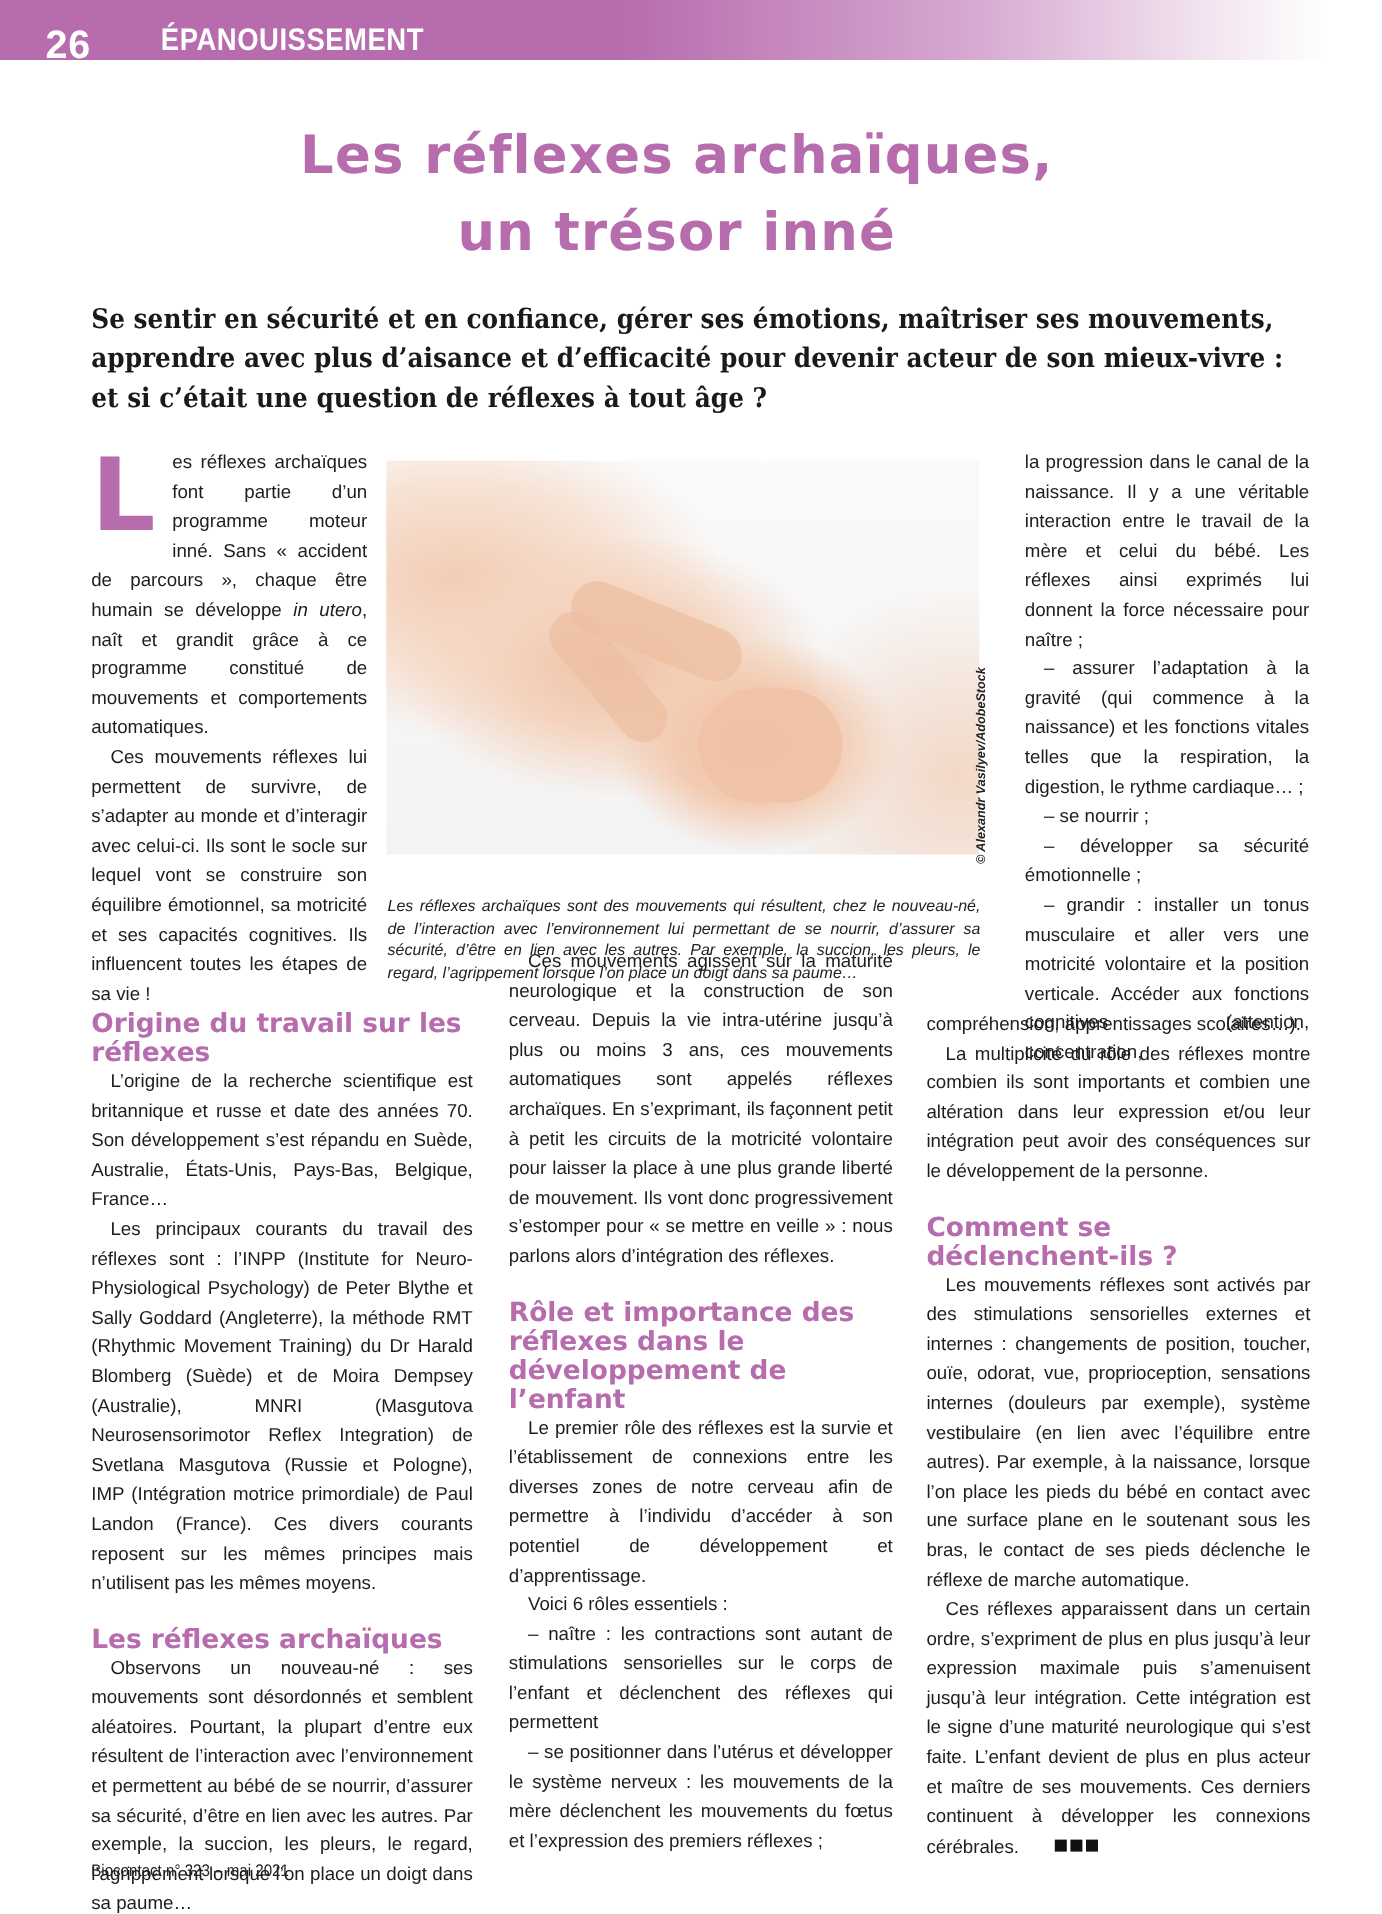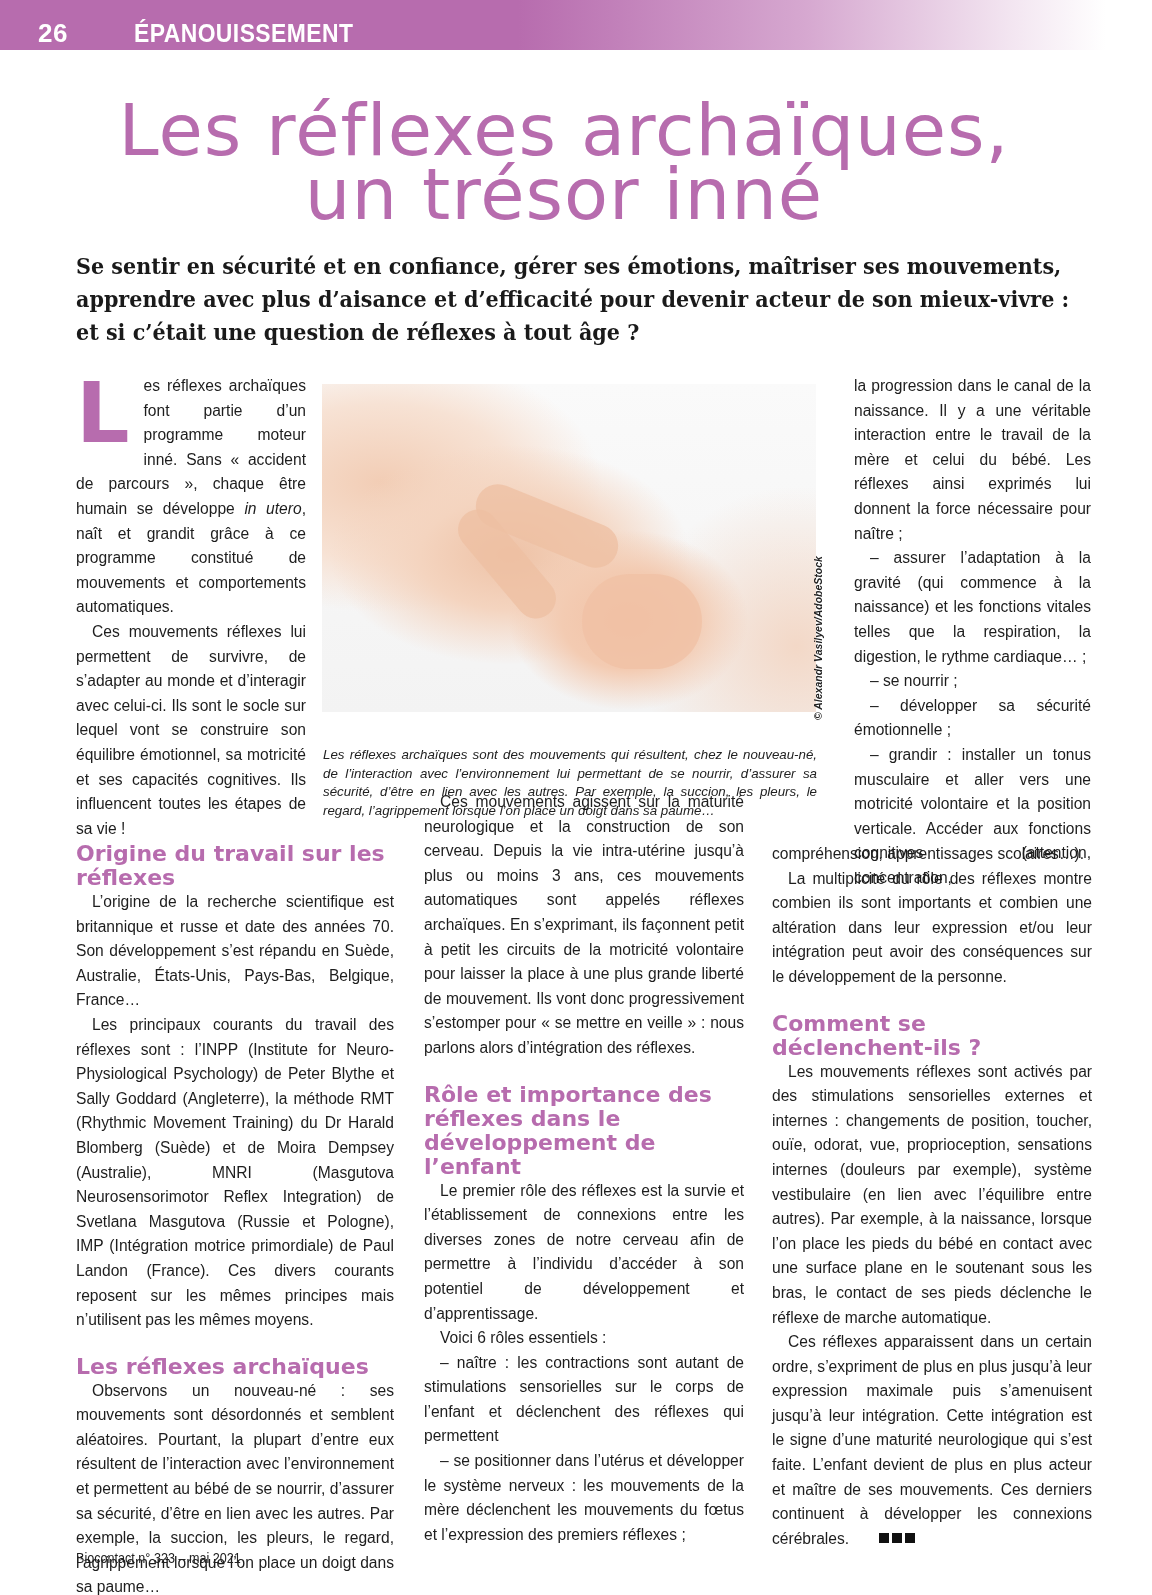--- a/index.html
+++ b/index.html
@@ -5,31 +5,31 @@
   * { margin:0; padding:0; box-sizing:border-box; }
   html, body { width:1152px; height:1595px; background:#fff; overflow:hidden; }
   body { position:relative; font-family:"Liberation Sans", sans-serif; color:#1a1a1a; }
 
   .header-band {
     position:absolute; left:0; top:0; width:1152px; height:50px;
     background:linear-gradient(90deg, #b76cae 0%, #b76cae 45%, #d6a8d0 70%, #f3e6f1 88%, #ffffff 96%);
   }
   .header-band .page-num {
     position:absolute; left:38px; top:18px; font-family:"Liberation Sans Narrow","Liberation Sans", sans-serif;
-    font-weight:bold; font-size:26px; color:#fff; letter-spacing:0.5px;
+    font-weight:bold; font-size:33px; color:#fff; letter-spacing:0.5px;
   }
   .header-band .section {
     position:absolute; left:134px; top:18px; font-weight:bold; font-size:26px; color:#fff;
     transform:scaleX(0.88); transform-origin:left; letter-spacing:0.5px;
   }
 
   .title {
     position:absolute; left:0; width:1128px; top:98px; text-align:center;
-    font-family:"DejaVu Sans", sans-serif; font-weight:normal; color:#b76cae;
-    font-size:72px; line-height:64px; letter-spacing:1px;
+    font-family:"DejaVu Sans", sans-serif; font-weight:bold; color:#b76cae;
+    font-size:44px; line-height:64px; letter-spacing:1px;
   }
   .title span { display:block; }
 
   .lead {
     position:absolute; left:76px; top:250px; width:1010px;
     font-family:"DejaVu Serif", serif; font-weight:bold; font-size:22.5px; line-height:33px; color:#1a1a1a;
     transform:scaleX(0.92); transform-origin:left;
   }
   .lead span { display:block; white-space:nowrap; }
 

